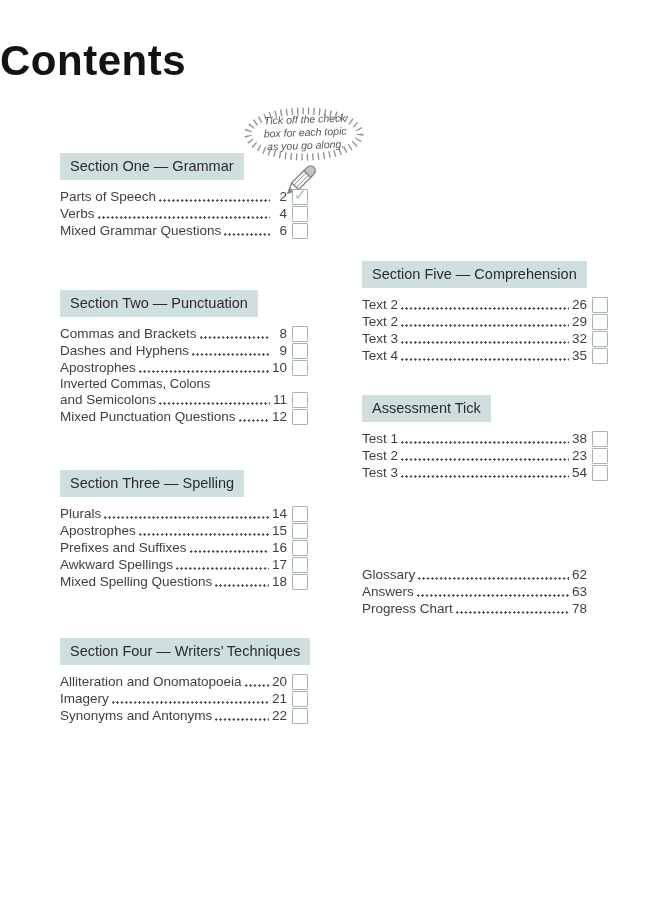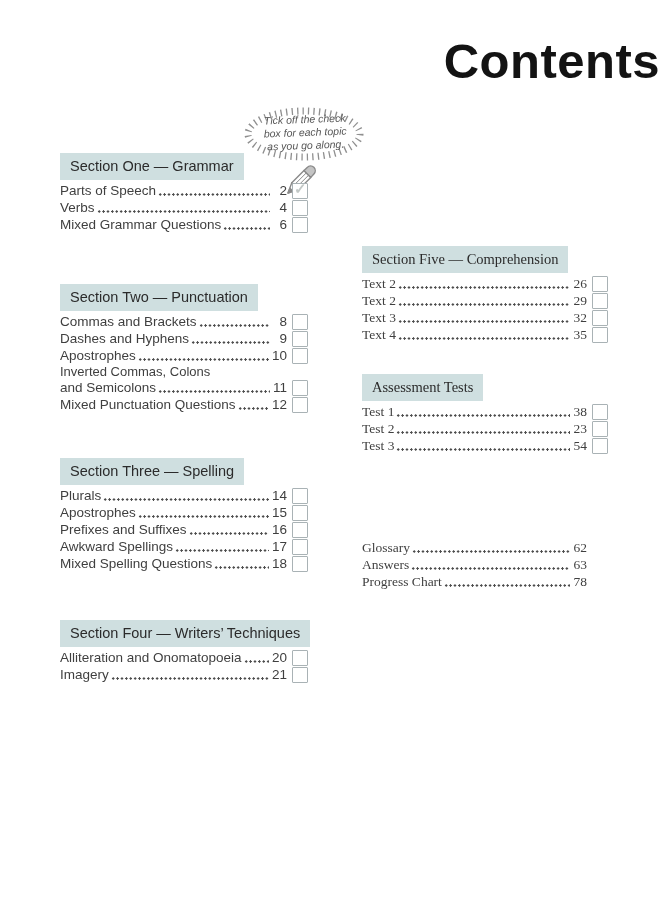--- a/index.html
+++ b/index.html
@@ -1,49 +1,49 @@
 <!DOCTYPE html>
 <html style="--header-bg: #cfdfe0; --text-color: #3f3f3f; --title-color: #131313; --checkbox-border: #a9b2b5; --tick-color: #c2c8c6; --note-color: #575757;"><head>
 <meta charset="utf-8">
 <style>
   html,body { margin:0; padding:0; background:#ffffff; }
   .page {
     position:relative; width:660px; height:900px; overflow:hidden;
     background:#ffffff; font-family:"Liberation Sans", sans-serif;
   }
   .title {
-    margin:38px 0 0 0; text-align:right;
-    font-size:49px; line-height:46px; font-weight:bold;
+    margin:38px 0 0 0; text-align:left;
+    font-size:42px; line-height:46px; font-weight:bold;
     color:var(--title-color, #131313); letter-spacing:0.5px;
   }
   
   .note-wrap { position:absolute; left:236px; top:100px; width:138px; height:70px; }
   .note-burst { position:absolute; left:0; top:0; }
   .note-text {
     position:relative; padding-top:13px; text-align:center;
     font-size:10.5px; line-height:13px; font-style:italic;
     color:var(--note-color, #575757); transform:rotate(-2deg);
   }
   .pencil-wrap { position:absolute; left:278px; top:156px; width:44px; height:44px; }
   
   .columns { display:flex; margin:69px 0 0 60px;align-items:center; }
   .col { box-sizing:border-box; }
   .col-left { width:248px; margin-right:54px; }
-  .col-right { width:246px;font-family:Liberation Serif, serif; }
+  .col-right { width:246px; }
   .col-left .section:nth-child(2) { margin-top:51px; }
   .col-left .section:nth-child(3) { margin-top:45px; }
   .col-left .section:nth-child(4) { margin-top:48px; }
   .col-right .section:nth-child(2) { margin-top:31px; }
   .col-right .section:nth-child(3) { margin-top:85px; }
   .section-header {
     display:inline-block; background:var(--header-bg, #cfdfe0);
     color:#2b2b2b; font-size:14.5px; height:27px; line-height:27px;
     padding:0 10px; white-space:nowrap;
   }
-  .section-items { margin-top:2px; }
+  .section-items { margin-top:8px; }
   .prelabel { font-size:13px; line-height:15px; height:15px; color:var(--text-color, #3f3f3f); }
   .toc-row { display:flex; height:17px; }
   .toc-row.no-box { padding-right:21px; }
   .toc-label {
     font-size:13.5px; line-height:17px; white-space:nowrap;
     color:var(--text-color, #3f3f3f);
   }
   .toc-dots {
     flex:1; align-self:flex-end; height:3px; margin:0 3px 3px 2px;
     background-image:radial-gradient(circle, #4c4c4c 1.05px, transparent 1.35px);
@@ -286,20 +286,31 @@
     <div class="toc-row">
       <span class="toc-label">Imagery</span>
       <span class="toc-dots"></span>
       <span class="toc-page">21</span>
       <span class="toc-checkbox">
         <span class="tick"></span>
       </span>
     </div>
   </div>
 
+  <div class="toc-item">
+
+    <div class="toc-row">
+      <span class="toc-label">Synonyms and Antonyms</span>
+      <span class="toc-dots"></span>
+      <span class="toc-page">22</span>
+      <span class="toc-checkbox">
+        <span class="tick"></span>
+      </span>
+    </div>
+  </div>
 
 </div>
   </div>
 </div>
     <div class="col col-right">
   <div class="section">
     <div class="section-header">Section Five — Comprehension</div>
     <div class="section-items">
   <div class="toc-item">
 
@@ -345,21 +356,21 @@
       <span class="toc-page">35</span>
       <span class="toc-checkbox">
         <span class="tick"></span>
       </span>
     </div>
   </div>
 </div>
   </div>
 
   <div class="section">
-    <div class="section-header">Assessment Tests</div>
+    <div class="section-header">Assessment Tick</div>
     <div class="section-items">
   <div class="toc-item">
 
     <div class="toc-row">
       <span class="toc-label">Test 1</span>
       <span class="toc-dots"></span>
       <span class="toc-page">38</span>
       <span class="toc-checkbox">
         <span class="tick"></span>
       </span>

